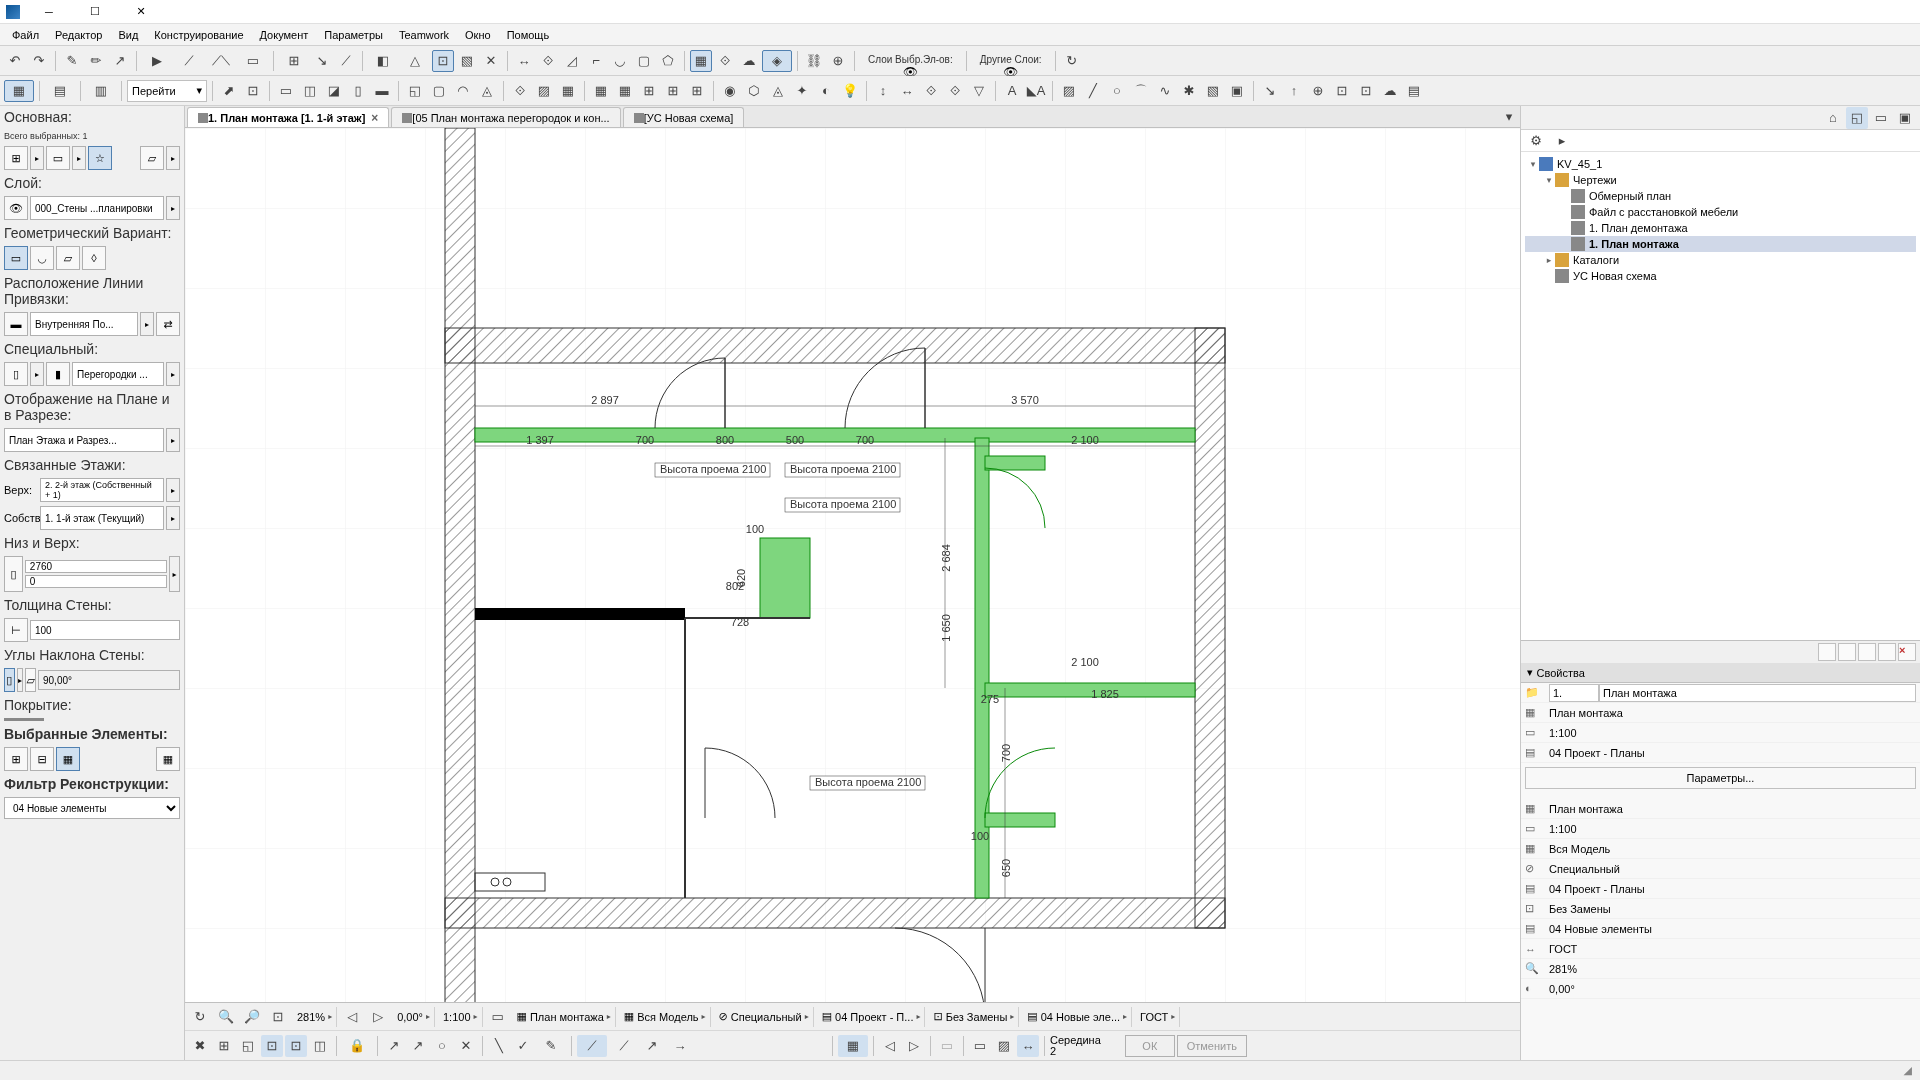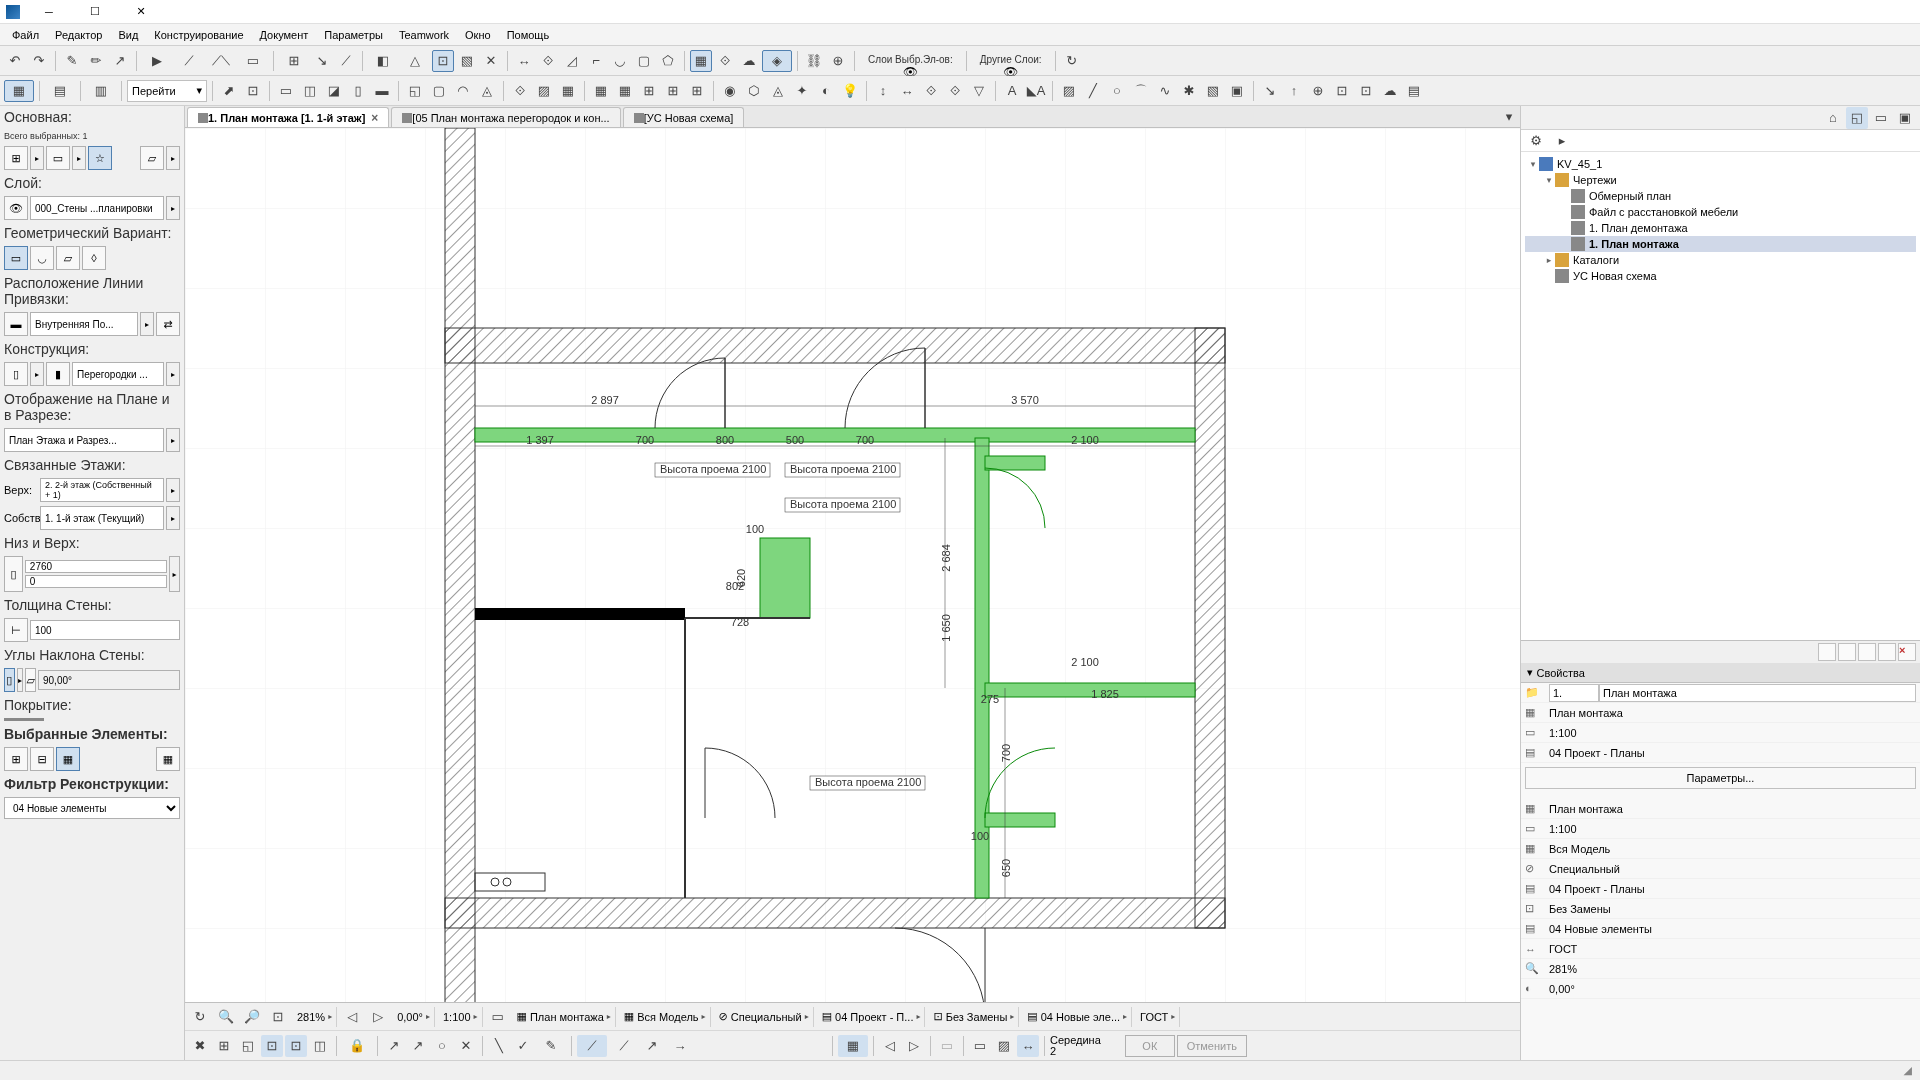--- a/index.html
+++ b/index.html
@@ -232,21 +232,21 @@
       <div class="lp-btn">▱</div>
       <div class="lp-btn">◊</div>
     </div>
     <div class="lp-head">Расположение Линии Привязки:</div>
     <div class="lp-row">
       <div class="lp-btn">▬</div>
       <div class="lp-drop">Внутренняя По...</div>
       <div class="lp-arrow">▸</div>
       <div class="lp-btn">⇄</div>
     </div>
-    <div class="lp-head">Конструкция:</div>
+    <div class="lp-head">Специальный:</div>
     <div class="lp-row">
       <div class="lp-btn">▯</div>
       <div class="lp-arrow">▸</div>
       <div class="lp-btn">▮</div>
       <div class="lp-drop">Перегородки ...</div>
       <div class="lp-arrow">▸</div>
     </div>
     <div class="lp-head">Отображение на Плане и в Разрезе:</div>
     <div class="lp-row">
       <div class="lp-drop">План Этажа и Разрез...</div>

